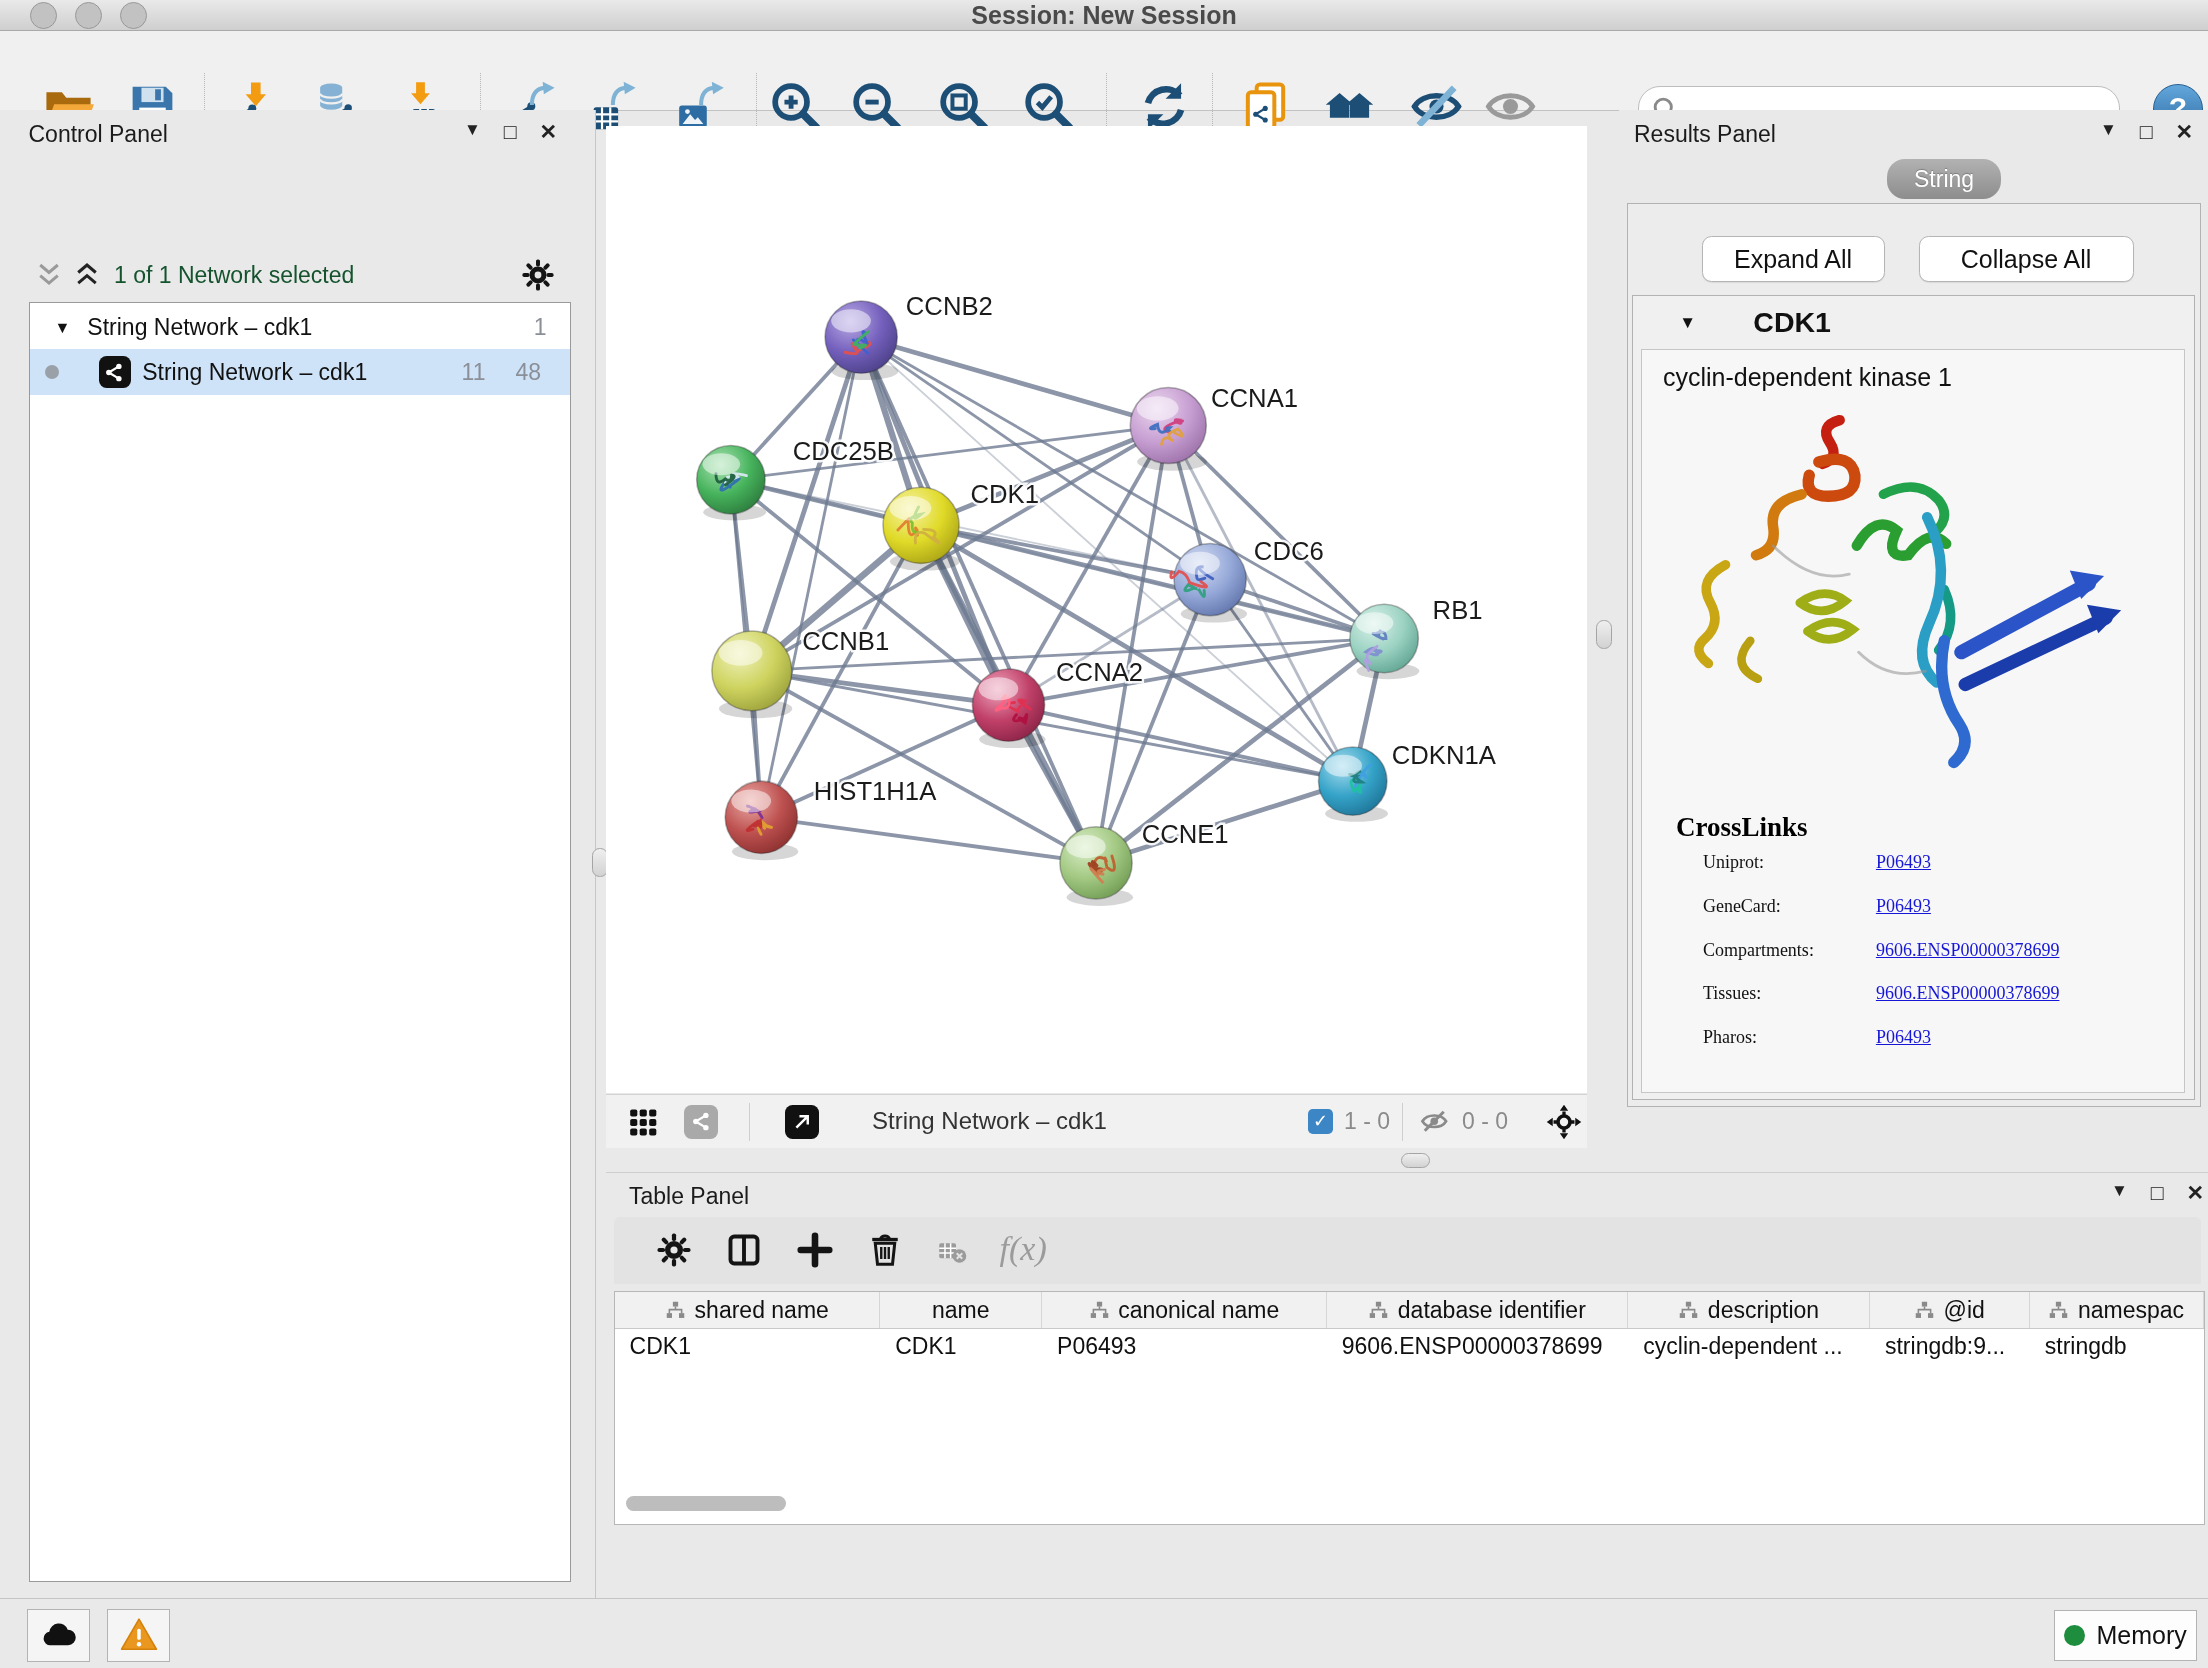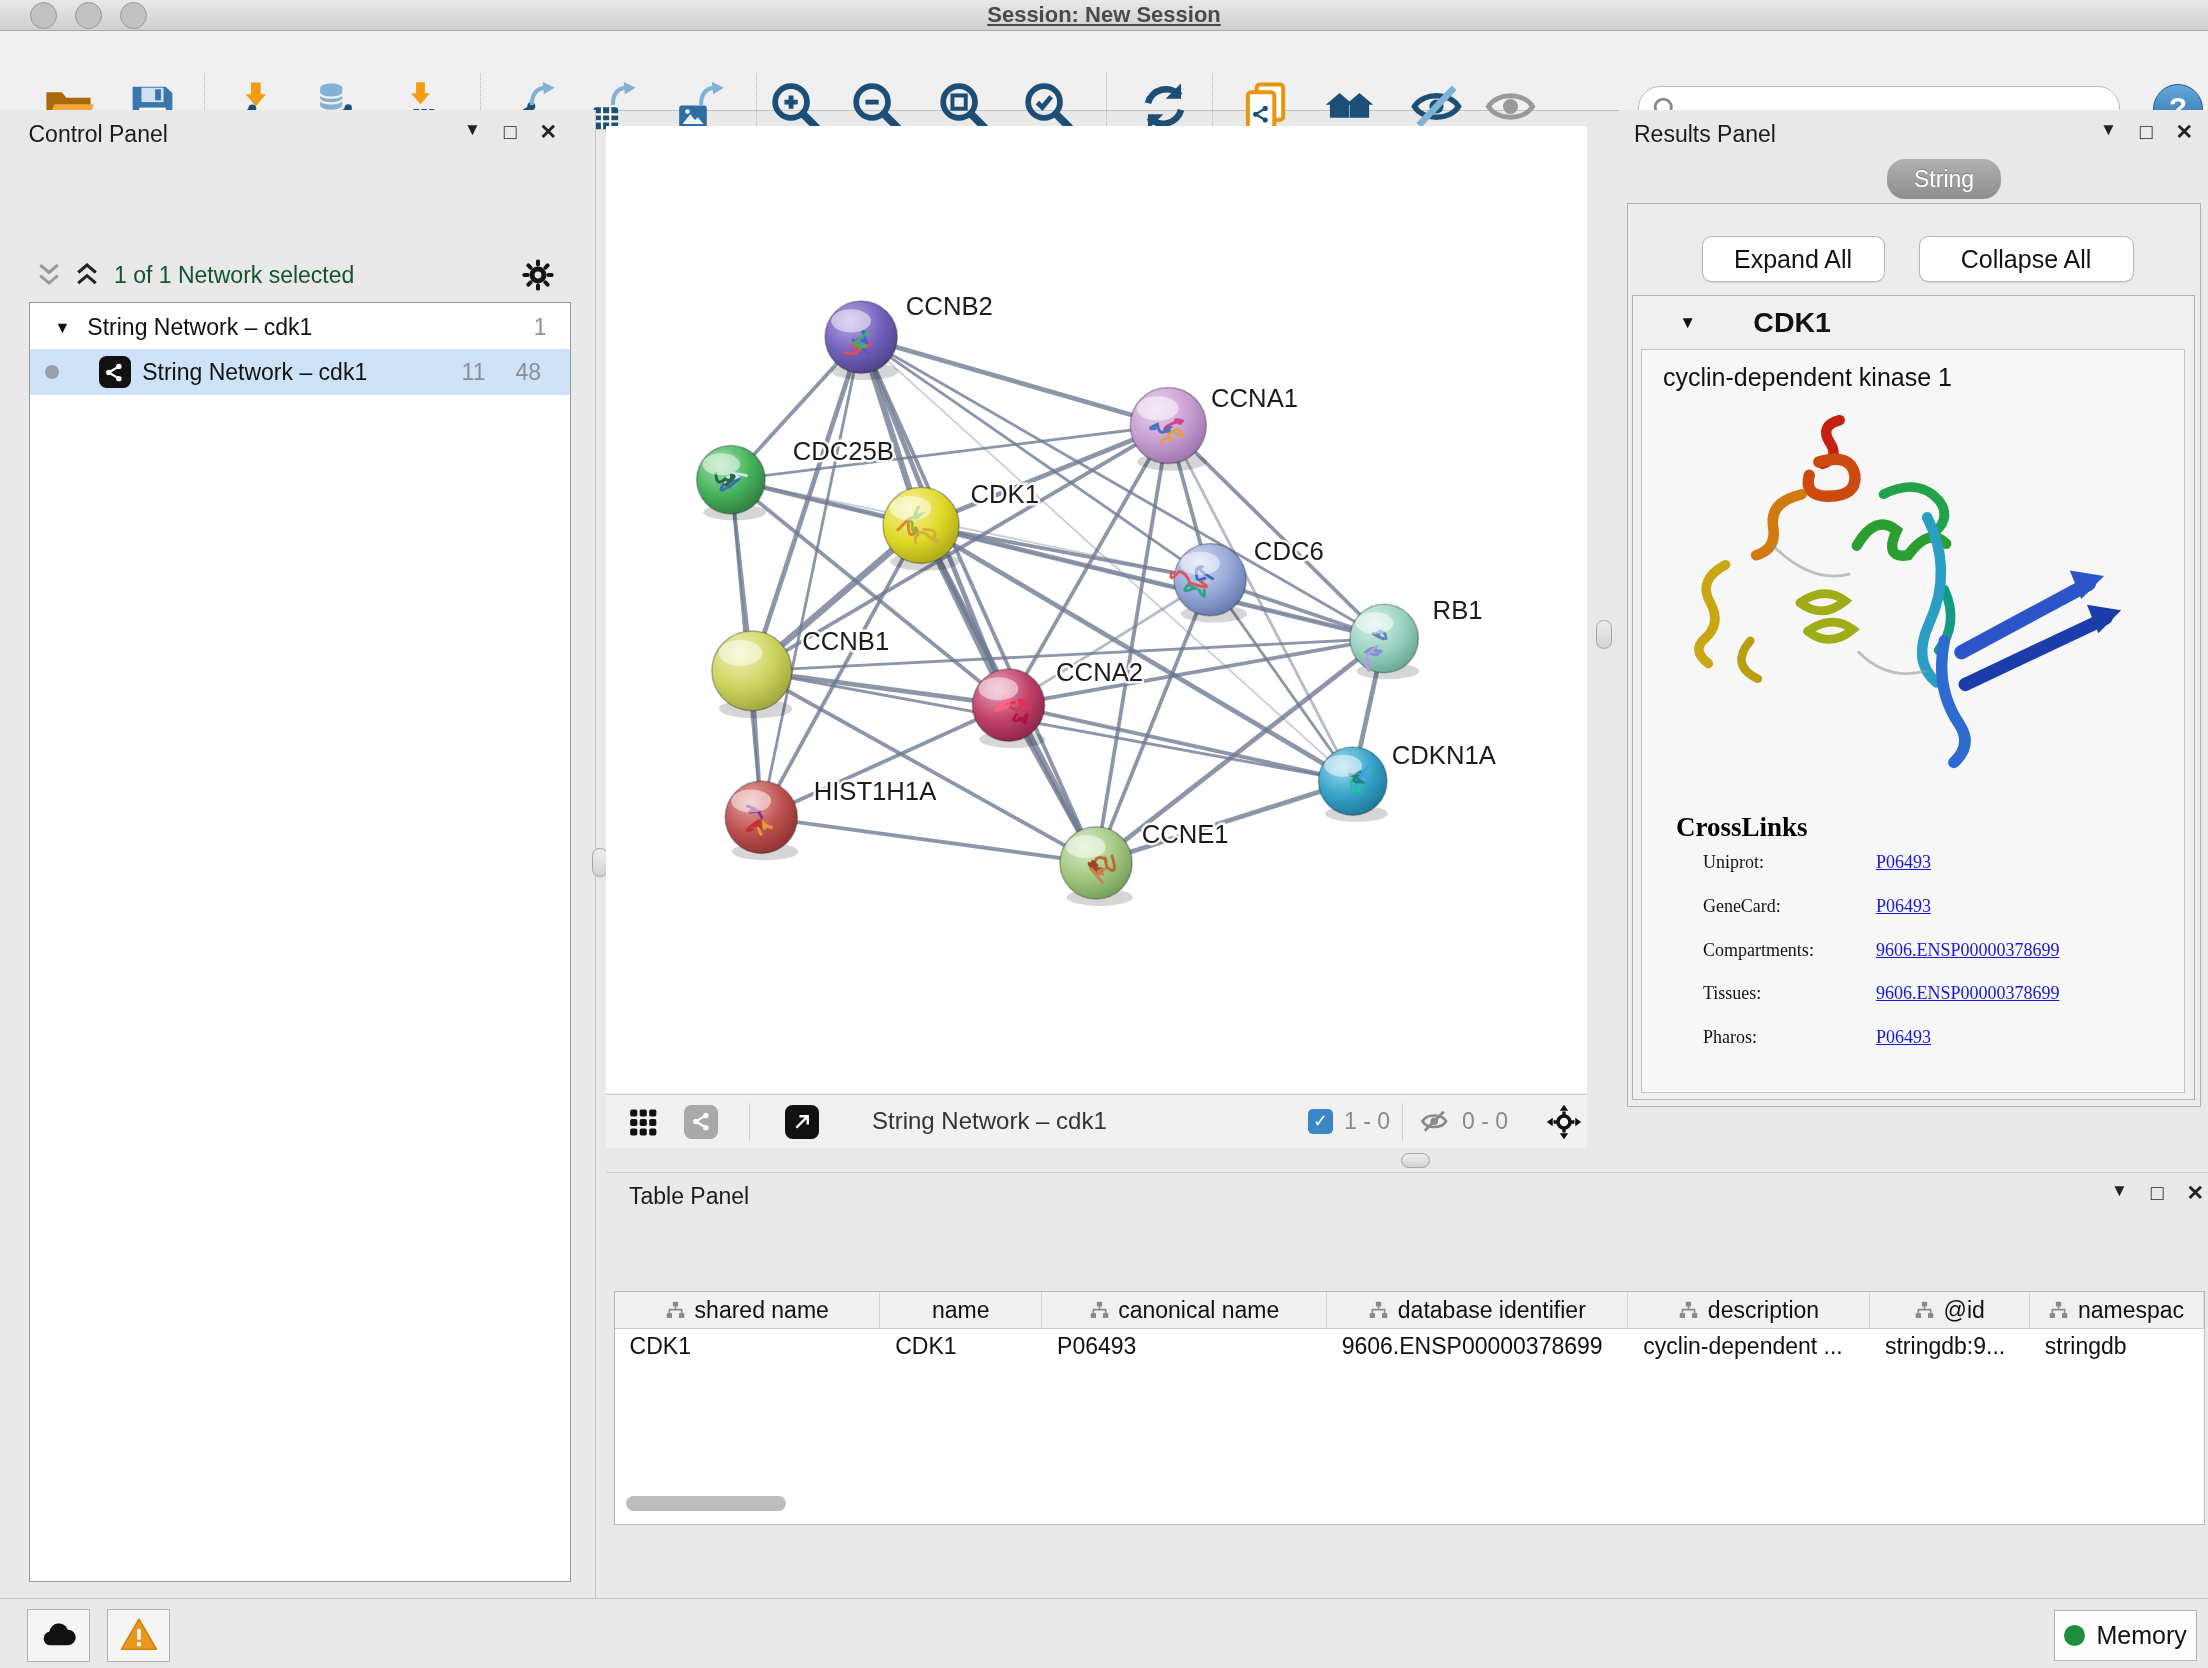--- a/index.html
+++ b/index.html
@@ -3,21 +3,21 @@
 <meta charset="utf-8">
 <style>
   html,body{margin:0;padding:0;width:2208px;height:1668px;overflow:hidden;
     font-family:"Liberation Sans",sans-serif;background:#e9e9e9;-webkit-font-smoothing:antialiased;}
   .abs{position:absolute;}
   
   #titlebar{left:0;top:0;width:2208px;height:30px;background:linear-gradient(#e9e9e9,#cfcfcf);
     border-bottom:1px solid #a9a9a9;}
   .tl{width:25px;height:25px;border-radius:50%;background:#c2c2c2;border:1px solid #989898;top:1.9px;}
   #win-title{left:0;top:0;width:2208px;height:24px;line-height:30px;text-align:center;
-    font-size:22px;color:#4a4a4a;font-weight:bold;text-decoration:underline;}
+    font-size:25px;color:#4a4a4a;font-weight:bold;}
   
   #toolbar{left:0;top:31px;width:2208px;height:79px;background:#f0f0f0;border-bottom:1px solid #c2c2c2;}
   .tbi{position:absolute;top:49px;width:53px;height:53px;cursor:pointer;}
   .vsep{position:absolute;top:42px;height:59px;border-left:1.9px dotted #b7b7b7;}
   #search-wrap{left:1638px;top:55px;width:480px;height:44px;background:#fff;border:1px solid #bdbdbd;
     border-radius:22px;}
   #search-input{position:absolute;left:49px;top:1.9px;width:418px;height:38px;border:none;outline:none;
     font-size:23px;background:transparent;}
   #help-btn{left:2153px;top:53px;width:48px;height:48px;border-radius:50%;
     background:linear-gradient(#63a7dc,#2e6da4);border:1px solid #27湾5f90;border:1px solid #275f90;color:#fff;
@@ -649,20 +649,40 @@
   </div>
 </div>
 
 <div id="table-panel" class="abs">
   <div class="abs phead-title" style="left:23px;top:9.5px">Table Panel</div>
   <div class="abs" style="left:1505px;top:7.6px;display:flex;gap:23px">
     <span class="picon" style="font-size:17px">▼</span>
     <span class="picon">□</span>
     <span class="picon" style="font-weight:bold">✕</span>
   </div>
+  <div id="tp-toolbar" class="abs">
+    <svg class="abs" style="left:42px;top:15px;width:36px;height:36px;color:#141414" viewBox="0 0 24 24">
+        <use href="#sy-gear"></use>
+      </svg>
+    <svg class="abs" style="left:112px;top:15px;width:36px;height:36px;color:#141414" viewBox="0 0 24 24">
+        <use href="#sy-cols"></use>
+      </svg>
+    <svg class="abs" style="left:183px;top:15px;width:36px;height:36px;color:#141414" viewBox="0 0 24 24">
+        <use href="#sy-plus"></use>
+      </svg>
+    <svg class="abs" style="left:253px;top:15px;width:36px;height:36px;color:#141414" viewBox="0 0 24 24">
+        <use href="#sy-trash"></use>
+      </svg>
+    <svg class="abs" style="left:323px;top:19px;width:30px;height:30px;color:#9b9b9b" viewBox="0 0 24 24">
+      <use href="#sy-grid" x="0" y="3" width="17" height="17"></use>
+        <circle cx="18" cy="16" r="5.4" fill="#9b9b9b"></circle>
+        <path d="M15.8,13.8 l4.4,4.4 M20.2,13.8 l-4.4,4.4" stroke="#e3e3e3" stroke-width="1.6"></path>
+      </svg>
+    <span class="abs serif-it" style="left:386px;top:13.3px;font-size:34px;color:#9b9b9b">f(x)</span>
+  </div>
   <div id="tp-table" class="abs">
     <div id="tbl-head">
         <div class="th" style="width: 266px;">
           <svg viewBox="0 0 24 24" style="width: 21px; height: 21px; color: rgb(138, 138, 138); flex: 0 0 auto;">
             <use href="#sy-tree"></use>
           </svg>
           <span>shared name</span>
         </div>
         <div class="th" style="width: 162px;">
           <span>name</span>

